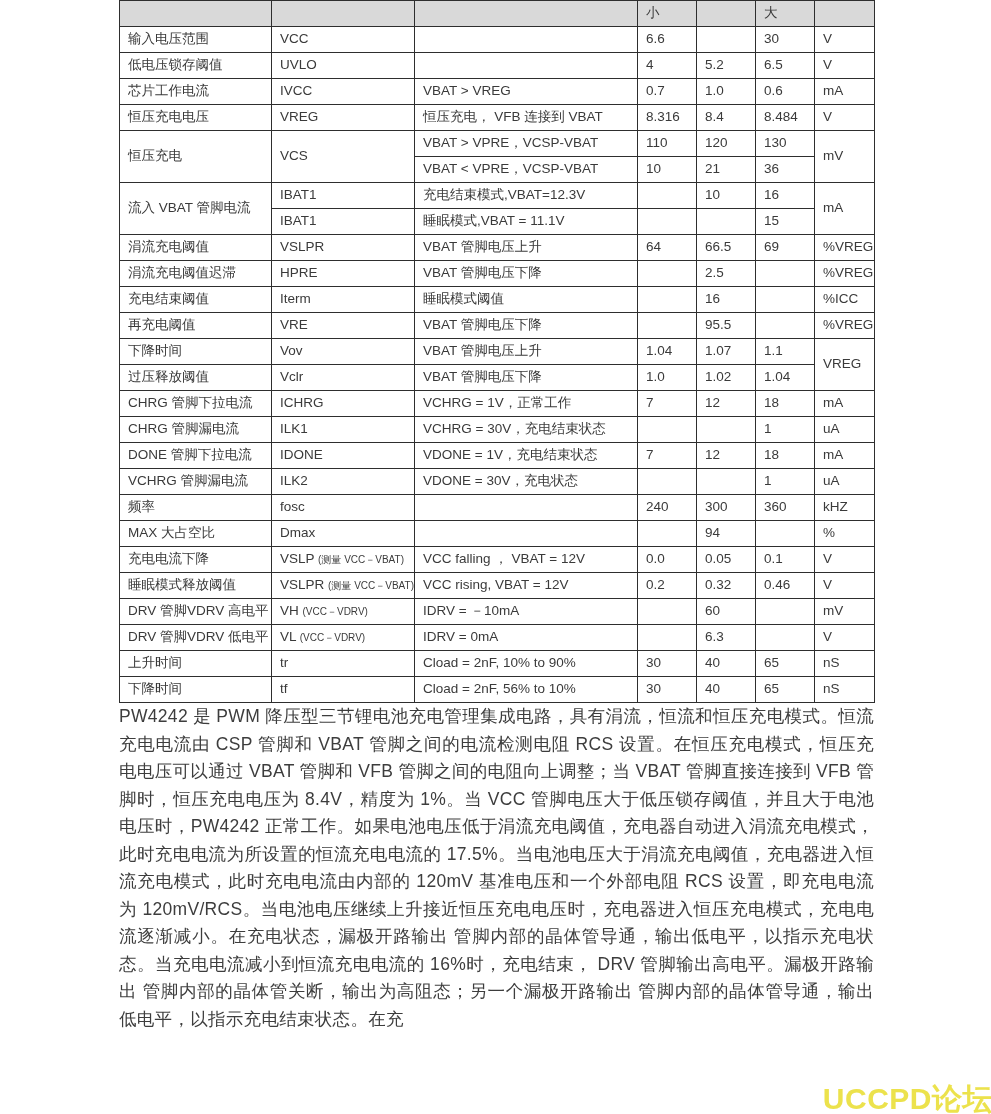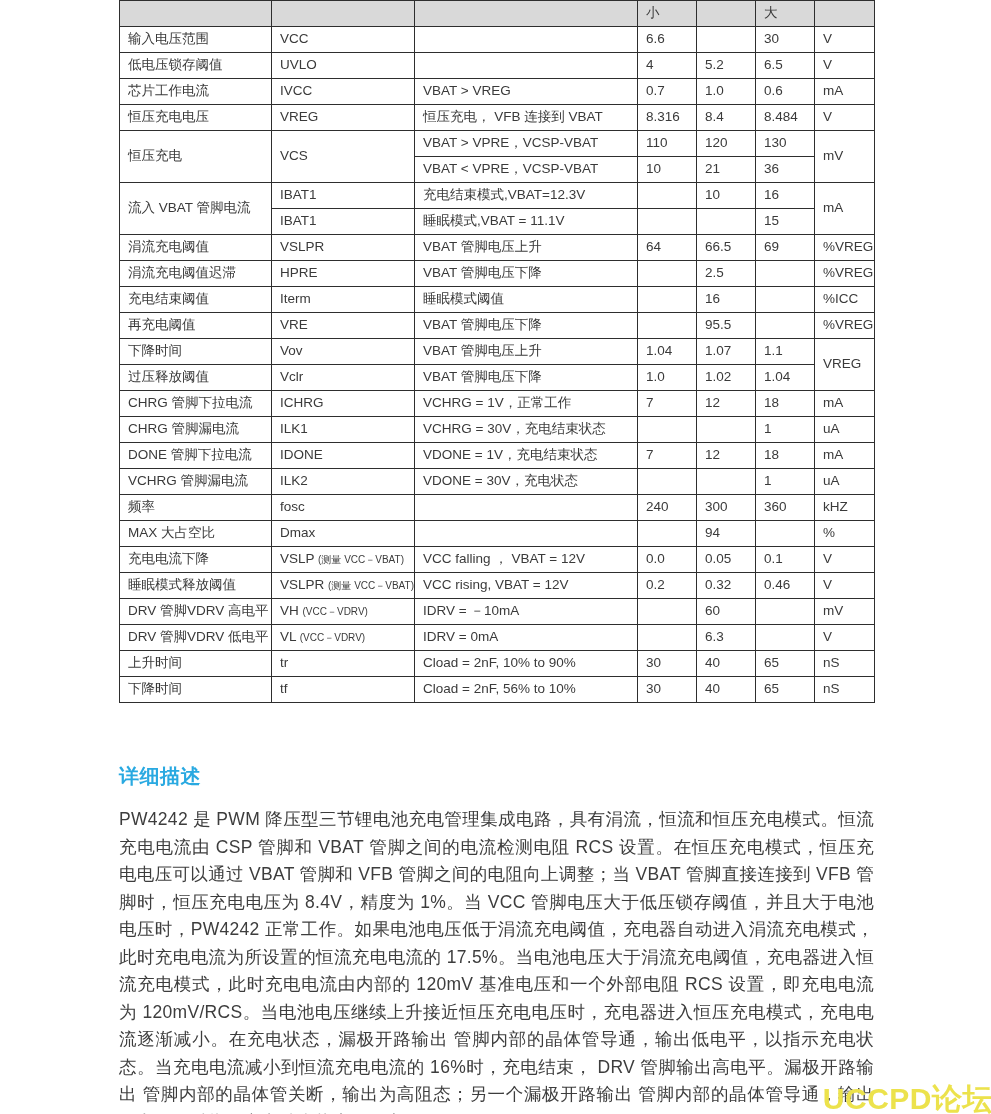--- a/index.html
+++ b/index.html
@@ -300,19 +300,18 @@
           <td>tf</td>
           <td>Cload = 2nF, 56% to 10%</td>
           <td>30</td>
           <td>40</td>
           <td>65</td>
           <td>nS</td>
         </tr>
       </tbody>
   </table>
 
-  <h2 class="section-heading">详细描述</h2>
 
   <p class="description">PW4242 是 PWM 降压型三节锂电池充电管理集成电路，具有涓流，恒流和恒压充电模式。恒流充电电流由 CSP 管脚和 VBAT 管脚之间的电流检测电阻 RCS 设置。在恒压充电模式，恒压充电电压可以通过 VBAT 管脚和 VFB 管脚之间的电阻向上调整；当 VBAT 管脚直接连接到 VFB 管脚时，恒压充电电压为 8.4V，精度为 1%。当 VCC 管脚电压大于低压锁存阈值，并且大于电池电压时，PW4242 正常工作。如果电池电压低于涓流充电阈值，充电器自动进入涓流充电模式，此时充电电流为所设置的恒流充电电流的 17.5%。当电池电压大于涓流充电阈值，充电器进入恒流充电模式，此时充电电流由内部的 120mV 基准电压和一个外部电阻 RCS 设置，即充电电流为 120mV/RCS。当电池电压继续上升接近恒压充电电压时，充电器进入恒压充电模式，充电电流逐渐减小。在充电状态，漏极开路输出 管脚内部的晶体管导通，输出低电平，以指示充电状态。当充电电流减小到恒流充电电流的 16%时，充电结束， DRV 管脚输出高电平。漏极开路输出 管脚内部的晶体管关断，输出为高阻态；另一个漏极开路输出 管脚内部的晶体管导通，输出低电平，以指示充电结束状态。在充</p>
 
 </div>
 
 <div class="watermark">UCCPD论坛</div>
 
 </body></html>

